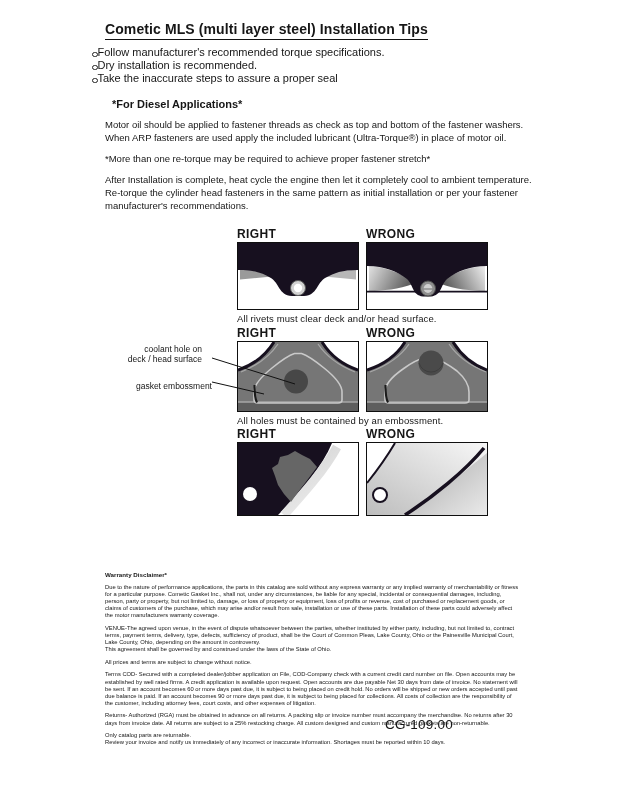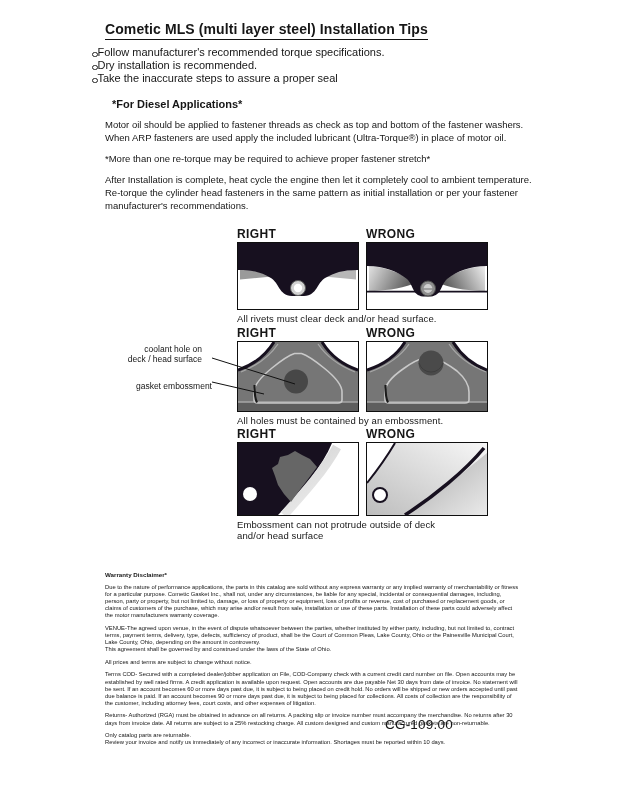--- a/index.html
+++ b/index.html
@@ -196,21 +196,20 @@
           </linearGradient>
         </defs>
         <rect x="0" y="0" width="120" height="72" fill="url(#g3w1)"></rect>
         <path d="M42,72 C68,52 96,30 120,10 L120,72 Z" fill="url(#g3w2)"></path>
         <path d="M0,0 H28 C18,17 8,30 0,40 Z" fill="#ffffff"></path>
         <path d="M28,0 C18,17 8,30 0,40" stroke="#17101f" stroke-width="2" fill="none"></path>
         <path d="M117,5 C98,28 66,54 38,72" stroke="#17101f" stroke-width="3.5" fill="none"></path>
         <circle cx="13" cy="52" r="7" fill="#ffffff" stroke="#17101f" stroke-width="2"></circle>
       </svg>
     </div>
-    <div class="figcap" style="width:200px">Embossment can not protrude outside of deck and/or head surface</div>
   </div>
 
   <div class="legal">
     <div class="legal-h">Warranty Disclaimer*</div>
     <p>Due to the nature of performance applications, the parts in this catalog are sold without any express warranty or any implied warranty of merchantability or fitness for a particular purpose.  Cometic Gasket Inc., shall not, under any circumstances, be liable for any special, incidental or consequential damages, including, person, party or property, but not limited to, damage, or loss of property or equipment, loss of profits or revenue, cost of purchased or replacement goods, or claims of customers of the purchase, which may arise and/or result from sale, installation or use of these parts.  Installation of these parts could adversely affect the motor manufacturers warranty coverage.</p>
     <p>VENUE-The agreed upon venue, in the event of dispute whatsoever between the parties, whether instituted by either party, including, but not limited to, contract terms, payment terms, delivery, type, defects, sufficiency of product, shall be the Court of Common Pleas, Lake County, Ohio or the Painesville Municipal Court, Lake County, Ohio, depending on the amount in controversy.
 This agreement shall be governed by and construed under the laws of the State of Ohio.</p>
     <p>All prices and terms are subject to change without notice.</p>
     <p>Terms COD- Secured with a completed dealer/jobber application on File, COD-Company check with a current credit card number on file.  Open accounts may be established by well rated firms.  A credit application is available upon request.  Open accounts are due payable Net 30 days from date of invoice.  No statement will be sent.  If an account becomes 60 or more days past due, it is subject to being placed on credit hold.  No orders will be shipped or new orders accepted until past due balance is paid.  If an account becomes 90 or more days past due, it is subject to being placed for collections.  All costs of collection are the responsibility of the customer, including attorney fees, court costs, and other expenses of litigation.</p>
     <p>Returns- Authorized (RGA) must be obtained in advance on all returns.  A packing slip or invoice number must accompany the merchandise.  No returns after 30 days from invoice date.  All returns are subject to a 25% restocking charge.  All custom designed and custom manufactured gaskets are non-returnable.</p>

